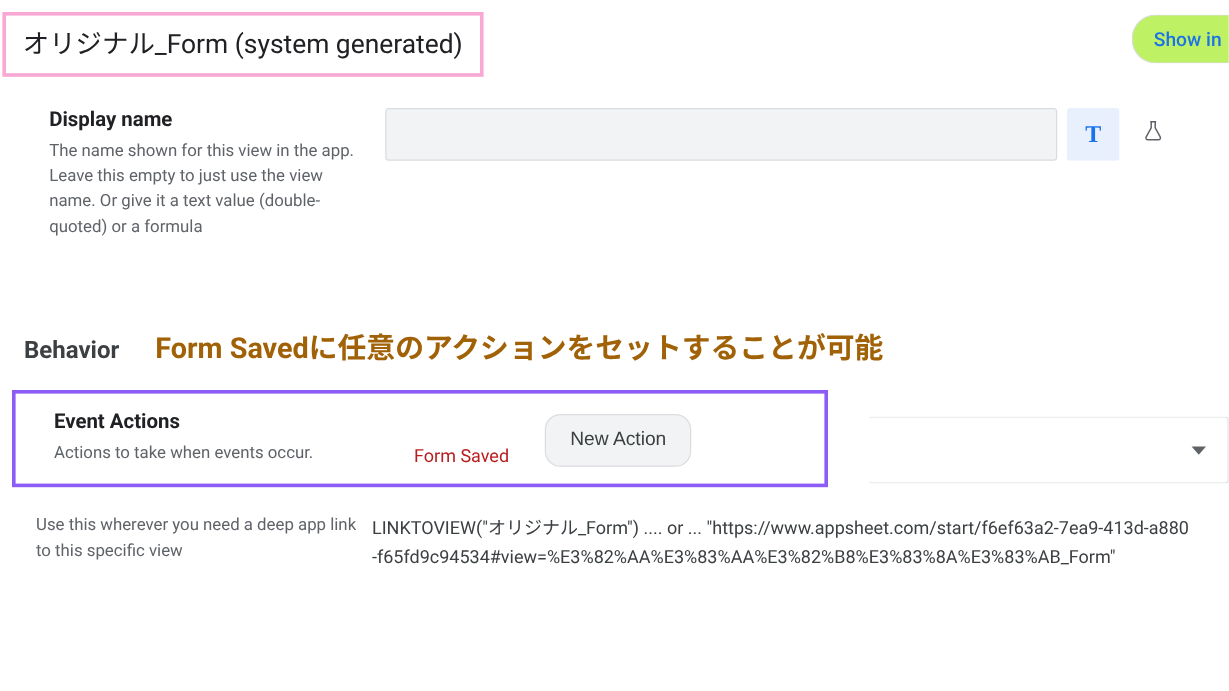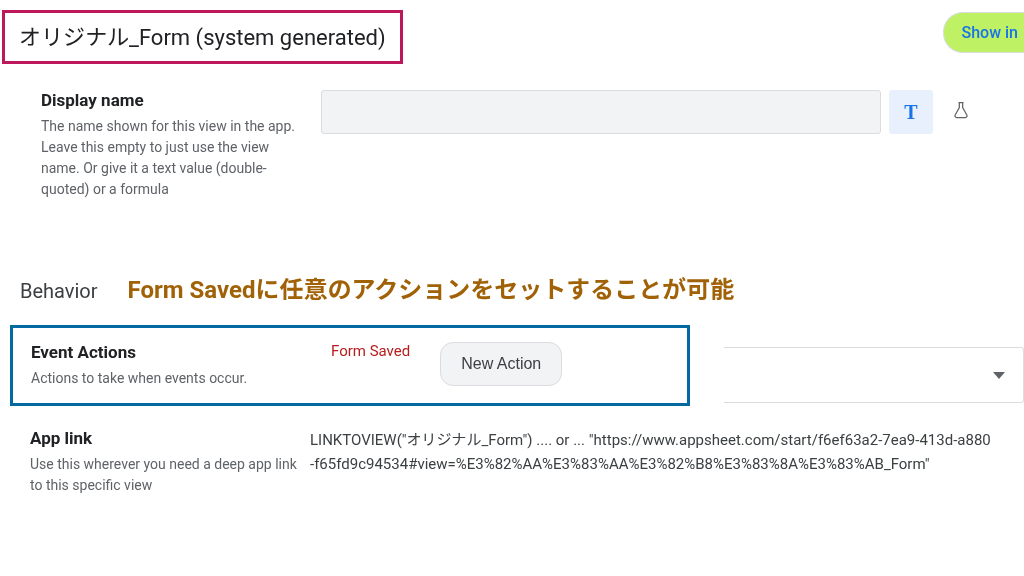--- a/index.html
+++ b/index.html
@@ -11,21 +11,21 @@
       position: relative;
       color: #202124;
     }
     .top-bar {
       display: flex;
       justify-content: space-between;
       align-items: flex-start;
       padding: 10px 0 0 0;
     }
     .title-box {
-      border: 3px solid #be185d;
+      border: 3px solid #f9a8d4;
       padding: 6px 14px 10px 14px;
       margin-left: 2px;
       text-align: center;
     }
     .view-title {
       font-size: 22px;
       font-weight: 400;
       color: #202124;
     }
     .show-in-btn {
@@ -102,34 +102,34 @@
     }
     .behavior-header {
       display: flex;
       align-items: baseline;
       gap: 30px;
       margin-top: 70px;
       padding: 0 20px;
     }
     .behavior-title {
       font-size: 20px;
-      font-weight: 400;
+      font-weight: 700;
       color: #3c4043;
     }
     .red-annotation {
       font-size: 24px;
       font-weight: 700;
       color: #a16207;
     }
     .event-actions-box {
-      border: 3px solid #0369a1;
+      border: 3px solid #8b5cf6;
       margin: 20px 0 0 10px;
-      padding: 14px 18px;
-      display: flex;
-      align-items: flex-start;
+      padding: 14px 32px;
+      display: flex;
+      align-items: flex-end;
       width: 680px;
     }
     .event-actions-box .label-col {
       width: 300px;
     }
     .event-label {
       font-size: 15px;
       color: #b91c1c;
     }
     .new-action-btn {
@@ -223,17 +223,16 @@
   <div class="event-label">Form Saved</div>
   <button class="new-action-btn">New Action</button>
 </div>
 
 <div class="dropdown-area">
   <div class="chevron"></div>
 </div>
 
 <div class="applink-row">
   <div class="label-col">
-    <div class="label-title">App link</div>
     <div class="label-desc">Use this wherever you need a deep app link to this specific view</div>
   </div>
   <div class="app-link-text">LINKTOVIEW("オリジナル_Form") .... or ... "https://www.appsheet.com/start/f6ef63a2-7ea9-413d-a880-f65fd9c94534#view=%E3%82%AA%E3%83%AA%E3%82%B8%E3%83%8A%E3%83%AB_Form"</div>
 </div>
 
 </body></html>

